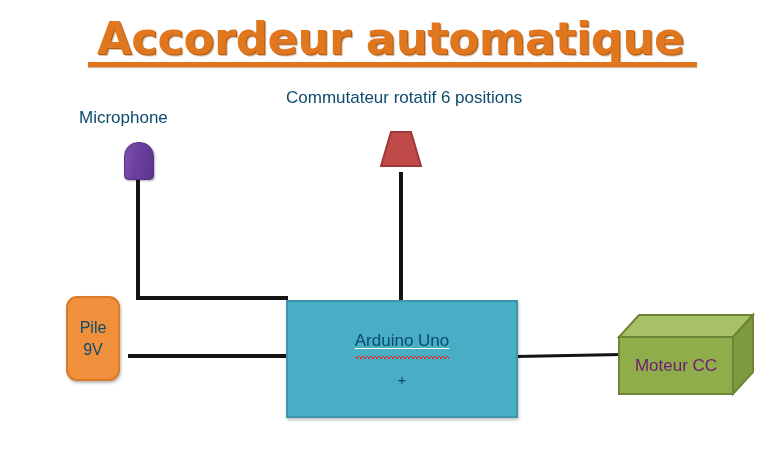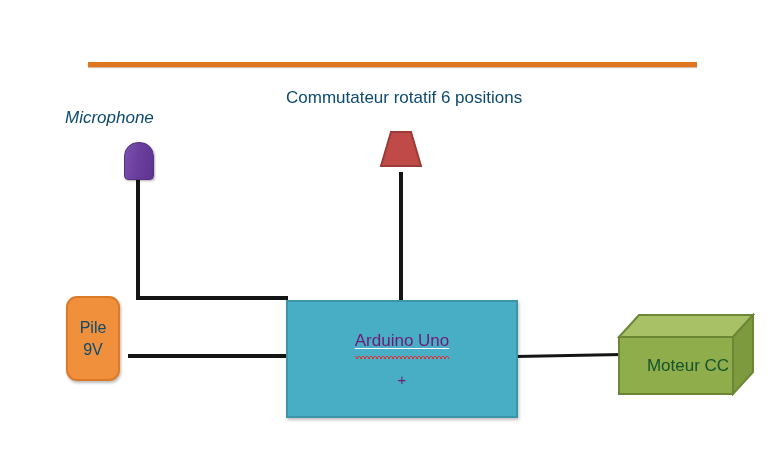--- a/index.html
+++ b/index.html
@@ -47,21 +47,21 @@
   }
 
   
   .plain-label {
     position: absolute;
     font-family: "Liberation Sans", sans-serif;
     font-size: 17px;
     color: #0c4a6e;
     white-space: nowrap;
   }
-  #label-microphone { left: 65px;  top: 108px; font-style: italic; }
+  #label-microphone { left: 79px;  top: 108px; }
   #label-switch     { left: 286px; top: 88px;  }
 
   
   .wire {
     position: absolute;
     background: #141414;
   }
   #wire-mic-vert      { left: 136px; top: 172px; width: 4px;   height: 128px; }
   #wire-mic-horiz     { left: 136px; top: 296px; width: 152px; height: 4px;  }
   #wire-switch-vert   { left: 399px; top: 172px; width: 4px;   height: 130px; }
@@ -121,21 +121,21 @@
     width: 232px;
     height: 118px;
     box-sizing: border-box;
     background: #47aec6;
     border: 2px solid #3e94a8;
     box-shadow: 1px 2px 3px rgba(0,0,0,0.25);
     display: flex;
     flex-direction: column;
     align-items: center;
     justify-content: center;
-    color: #701a75;
+    color: #0c4a6e;
     font-size: 17px;
     line-height: 25px;
     gap: 16px;
   }
   .squiggle {
     text-decoration: underline;
     text-decoration-color: #ffffff;
     text-underline-offset: 2px;
     position: relative;
   }
@@ -165,31 +165,33 @@
   #motor-box svg { display: block; }
   #motor-label {
     position: absolute;
     left: 619px;
     top: 337px;
     width: 114px;
     height: 57px;
     display: flex;
     align-items: center;
     justify-content: center;
-    color: #14532d;
+    color: #701a75;
     font-size: 17px;
     white-space: nowrap;
-    padding-left: 12px;
   }
 </style>
 </head>
 <body>
 
 <div id="canvas">
 
+  <div id="title-block">
+    <div id="page-title">Accordeur automatique</div>
+  </div>
   <div id="title-underline"></div>
 
   <div class="plain-label" id="label-microphone">Microphone</div>
   <div class="plain-label" id="label-switch">Commutateur rotatif 6 positions</div>
 
   <div class="wire" id="wire-mic-vert"></div>
   <div class="wire" id="wire-mic-horiz"></div>
   <div class="wire" id="wire-switch-vert"></div>
   <div class="wire" id="wire-battery"></div>
   <div class="wire" id="wire-motor"></div>

